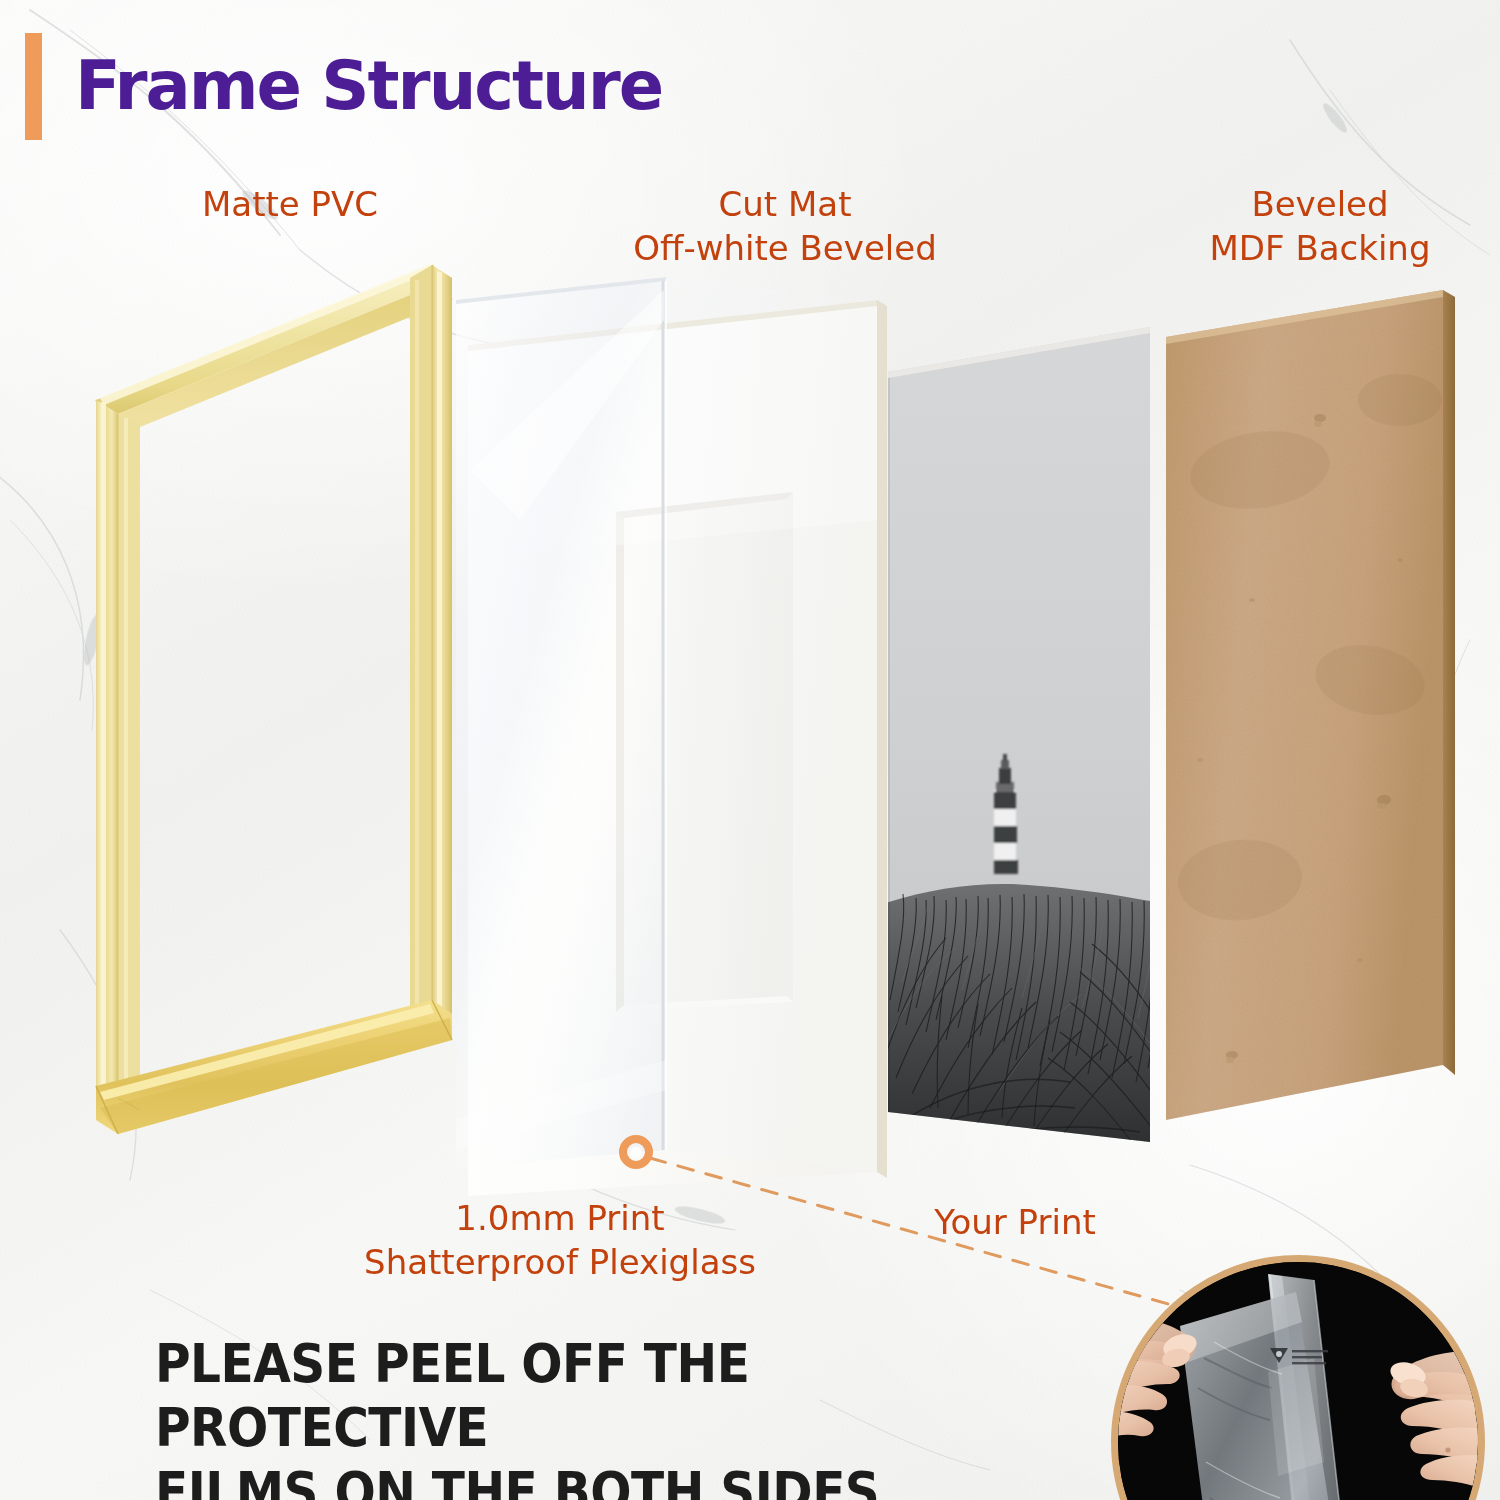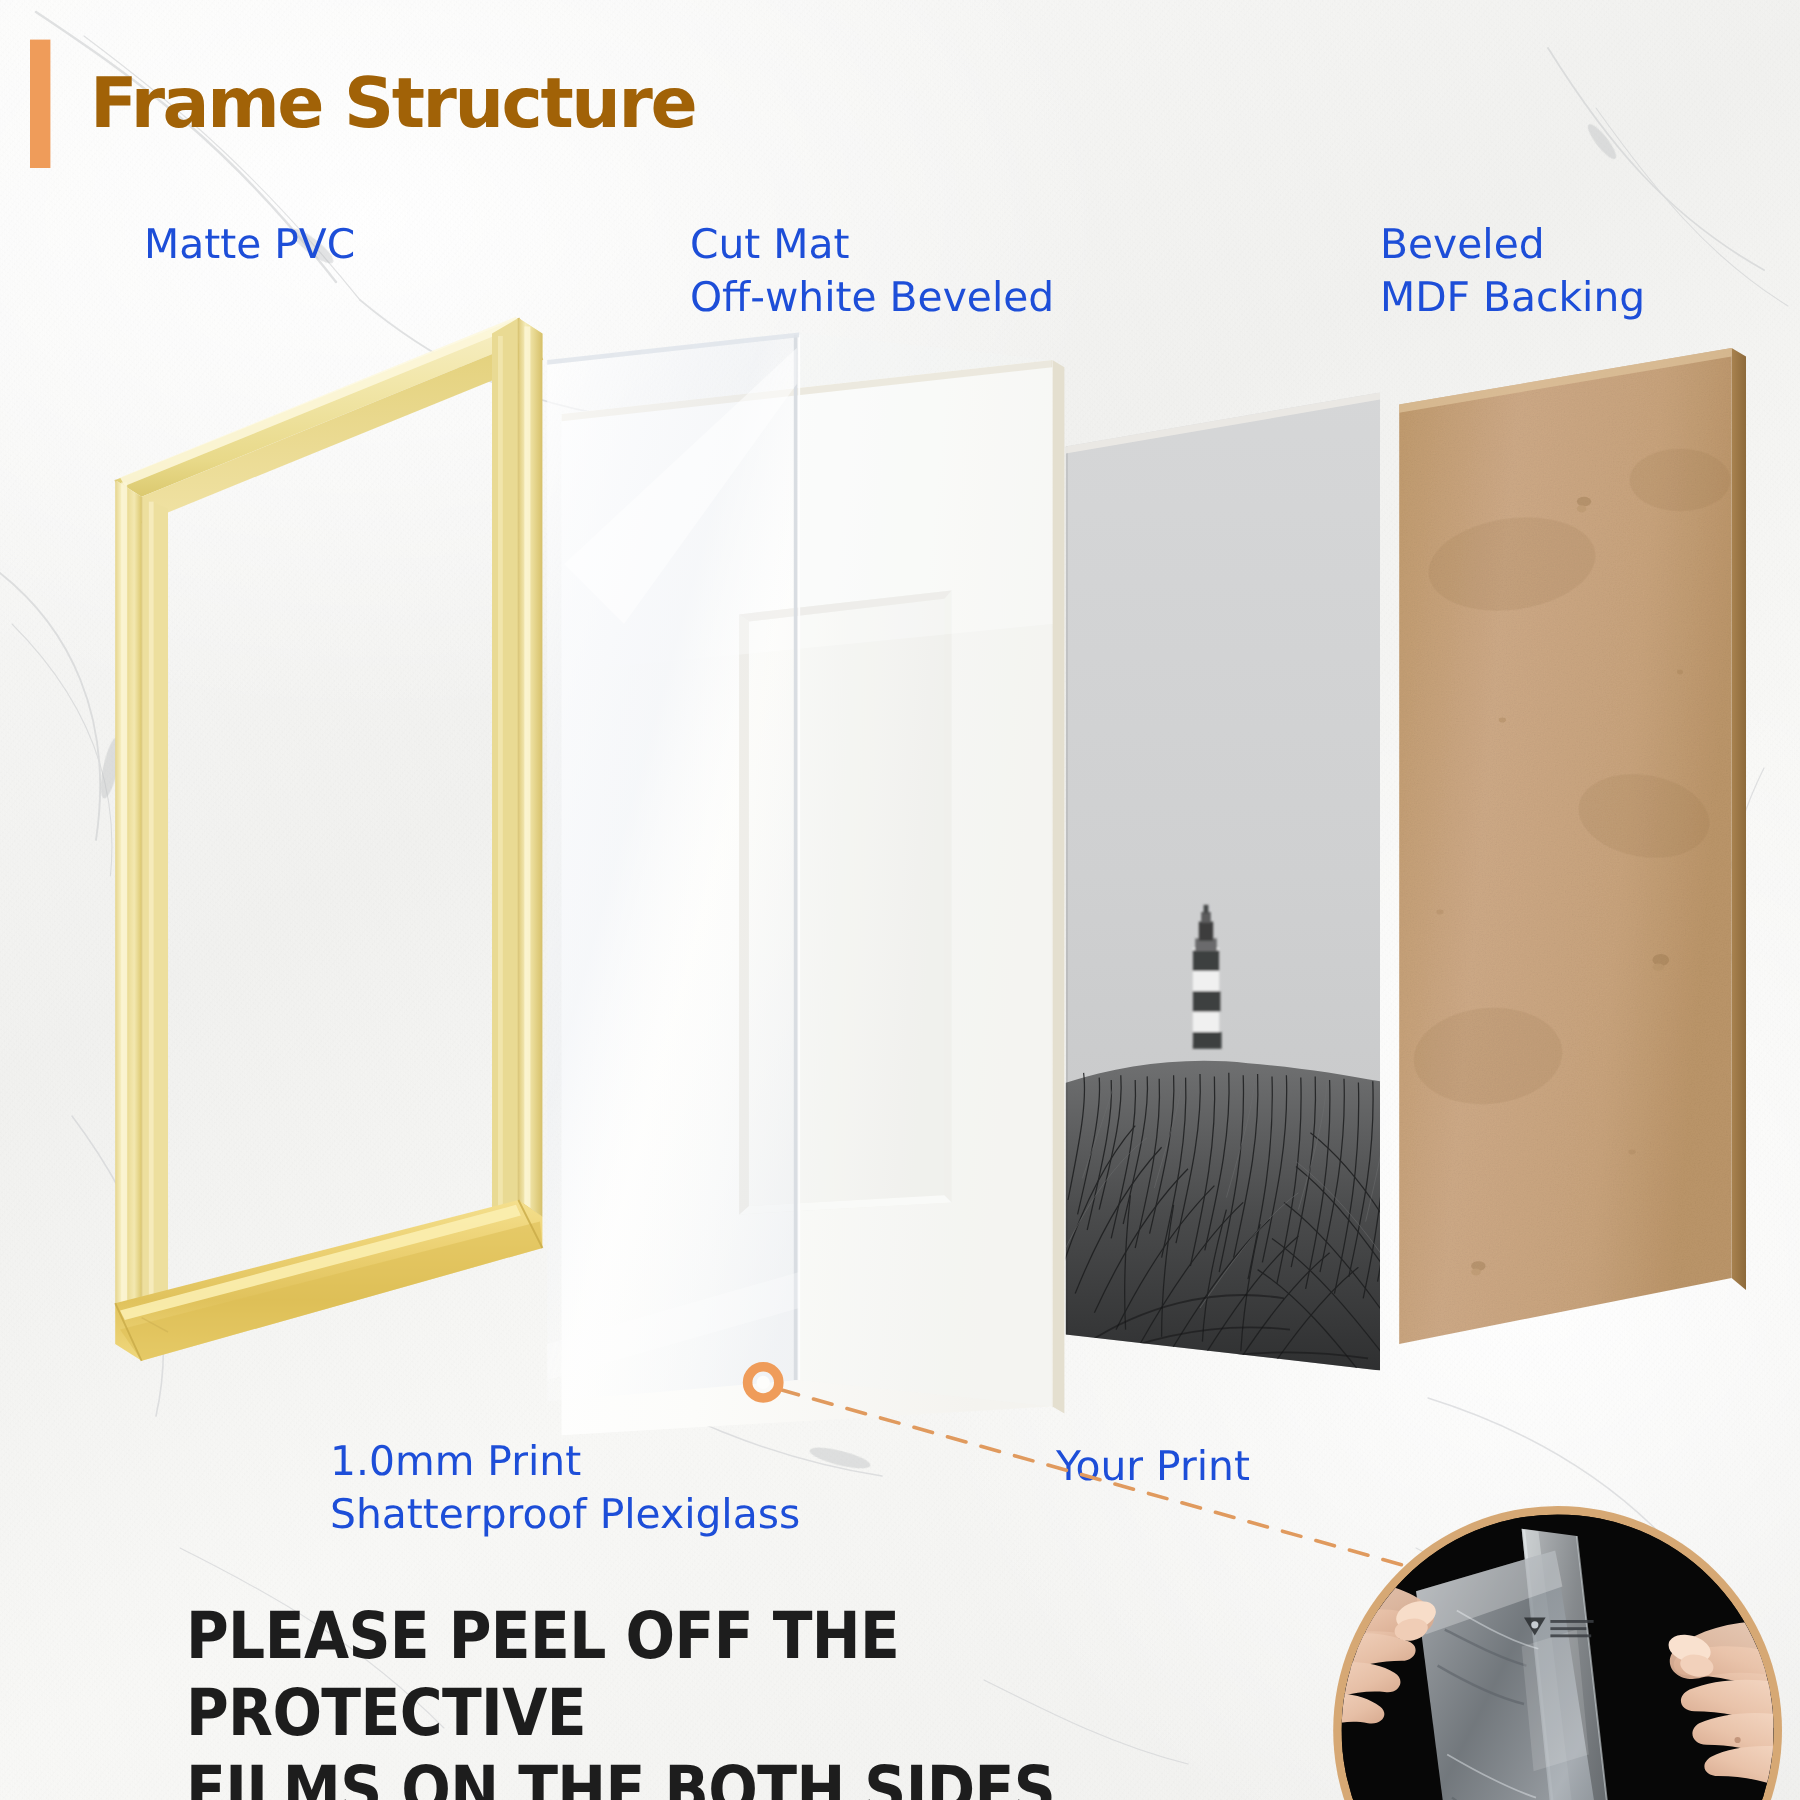--- a/index.html
+++ b/index.html
@@ -22,26 +22,26 @@
     background-image:
       repeating-linear-gradient(37deg, rgba(0,0,0,.013) 0 1px, rgba(255,255,255,0) 1px 3px),
       repeating-linear-gradient(-52deg, rgba(0,0,0,.011) 0 1px, rgba(255,255,255,0) 1px 4px),
       repeating-linear-gradient(89deg, rgba(0,0,0,.008) 0 1px, rgba(255,255,255,0) 1px 2px);
   }
   
   #accent-bar{position:absolute;left:25px;top:33px;width:17px;height:107px;background:#ef9c5a;z-index:6;}
   #page-title{
     position:absolute;left:75px;top:30px;z-index:6;
     font-family:"DejaVu Sans",sans-serif;
-    font-size:58px;font-weight:bold;color:#a16207;
+    font-size:67px;font-weight:bold;color:#4c1d95;
     letter-spacing:-2px;line-height:112px;white-space:nowrap;
   }
   
   .lbl{
-    position:absolute;z-index:7;text-align:left;color:#1d4ed8;
+    position:absolute;z-index:7;text-align:center;color:#c2410c;
     font-family:"DejaVu Sans",sans-serif;
     font-size:34px;line-height:44px;font-weight:400;
   }
   #label-frame{left:120px;top:182px;width:340px;}
   #label-mat{left:575px;top:182px;width:420px;}
   #label-backing{left:1150px;top:182px;width:340px;}
   #label-plexi{left:275px;top:1196px;width:570px;}
   #label-print{left:880px;top:1200px;width:270px;}
   
   #notice{

